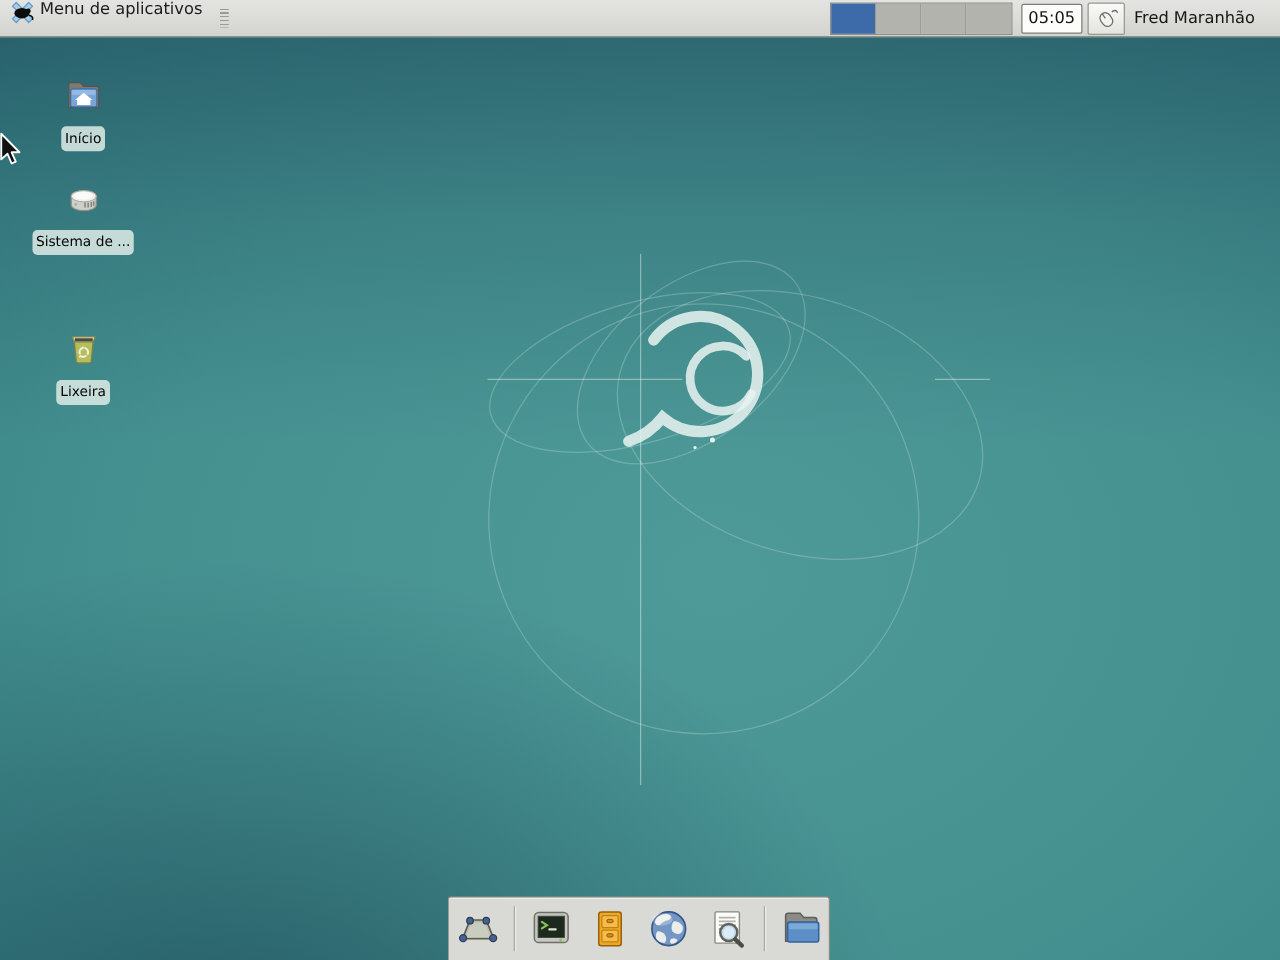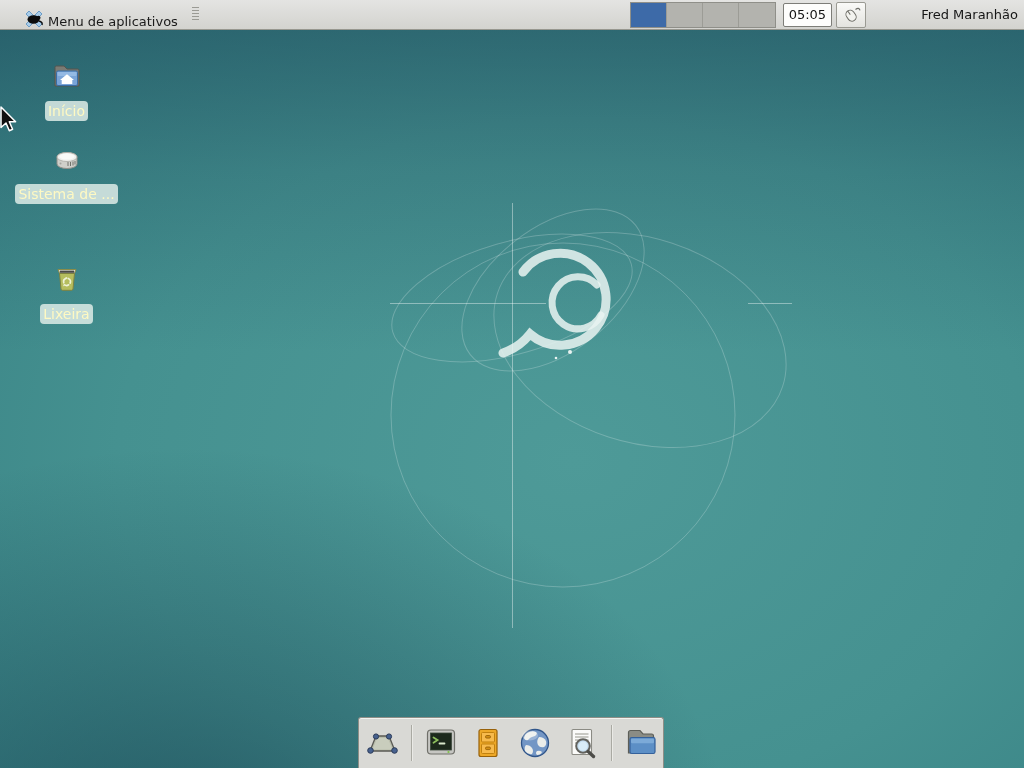--- a/index.html
+++ b/index.html
@@ -16,59 +16,59 @@
 
   
   .top-panel {
     position:absolute; top:0; left:0; width:1024px; height:30px;
     background:linear-gradient(#e4e4e2,#d3d3cf);
     border-bottom:1px solid #97978f;
     display:flex; align-items:center;
     color:#1b1b1b; font-size:13px;
   }
   .menu-button {
-    display:flex; align-items:flex-end; height:100%; padding:0 6px 0 23px; gap:5px;
+    display:flex; align-items:flex-start; height:100%; padding:0 6px 0 7px; gap:5px;
     cursor:default;
   }
   .grip {
     width:7px; height:15px; margin-left:8px;
     background:repeating-linear-gradient(#9a9a94 0 1px, transparent 1px 3px);
   }
   .panel-right {
-    margin-left:auto; display:flex; align-items:center; height:100%; padding-right:6px;
+    margin-left:auto; display:flex; align-items:center; height:100%; padding-right:20px;
   }
   .pager { display:flex; height:26px; margin-right:7px; border:1px solid #8f8f89; }
   .workspace { width:36px; height:100%; background:#b3b3ae; border-right:1px solid #9c9c96; }
   .workspace:last-child { border-right:none; }
   .workspace.active { background:#3d6aa8; }
   .clock-box {
     height:24px; padding:0 5px; background:#fdfdfc; border:1px solid #7d7d78;
     border-radius:2px; display:flex; align-items:center; font-size:13px; color:#141414;
     margin-right:4px;
   }
   .tray-button {
     width:30px; height:26px; margin-right:7px;
     background:linear-gradient(#fafaf8,#e3e3df); border:1px solid #9a9a93; border-radius:2px;
     display:flex; align-items:center; justify-content:center;
   }
-  .username { font-size:13px; color:#161616; white-space:nowrap;margin-left:48px; }
+  .username { font-size:13px; color:#161616; white-space:nowrap; }
 
   
   .wallpaper-art { position:absolute; left:0; top:0; pointer-events:none; }
 
   
   .desktop-icon {
     position:absolute; left:18px; width:97px;
     display:flex; flex-direction:column; align-items:center;
   }
   .desktop-icon .ico { height:34px; }
   .desktop-icon .lbl {
     margin-top:8px; padding:2px 3px; border-radius:4px;
-    background:rgba(216,232,228,0.88); color:#fef9c3;
-    font-size:14px; white-space:nowrap; line-height:16px;
+    background:rgba(216,232,228,0.88); color:#000000;
+    font-size:11px; white-space:nowrap; line-height:16px;
   }
 
   
   .dock {
     position:absolute; left:358px; top:717px; width:306px; height:51px;
     background:#d9d9d5; border:1px solid #8e8e87; border-bottom:none;
     border-radius:3px 3px 0 0;
     box-shadow:inset 0 1px 0 #f2f2ef;
     display:flex; align-items:center; justify-content:center; gap:7px;
   }

